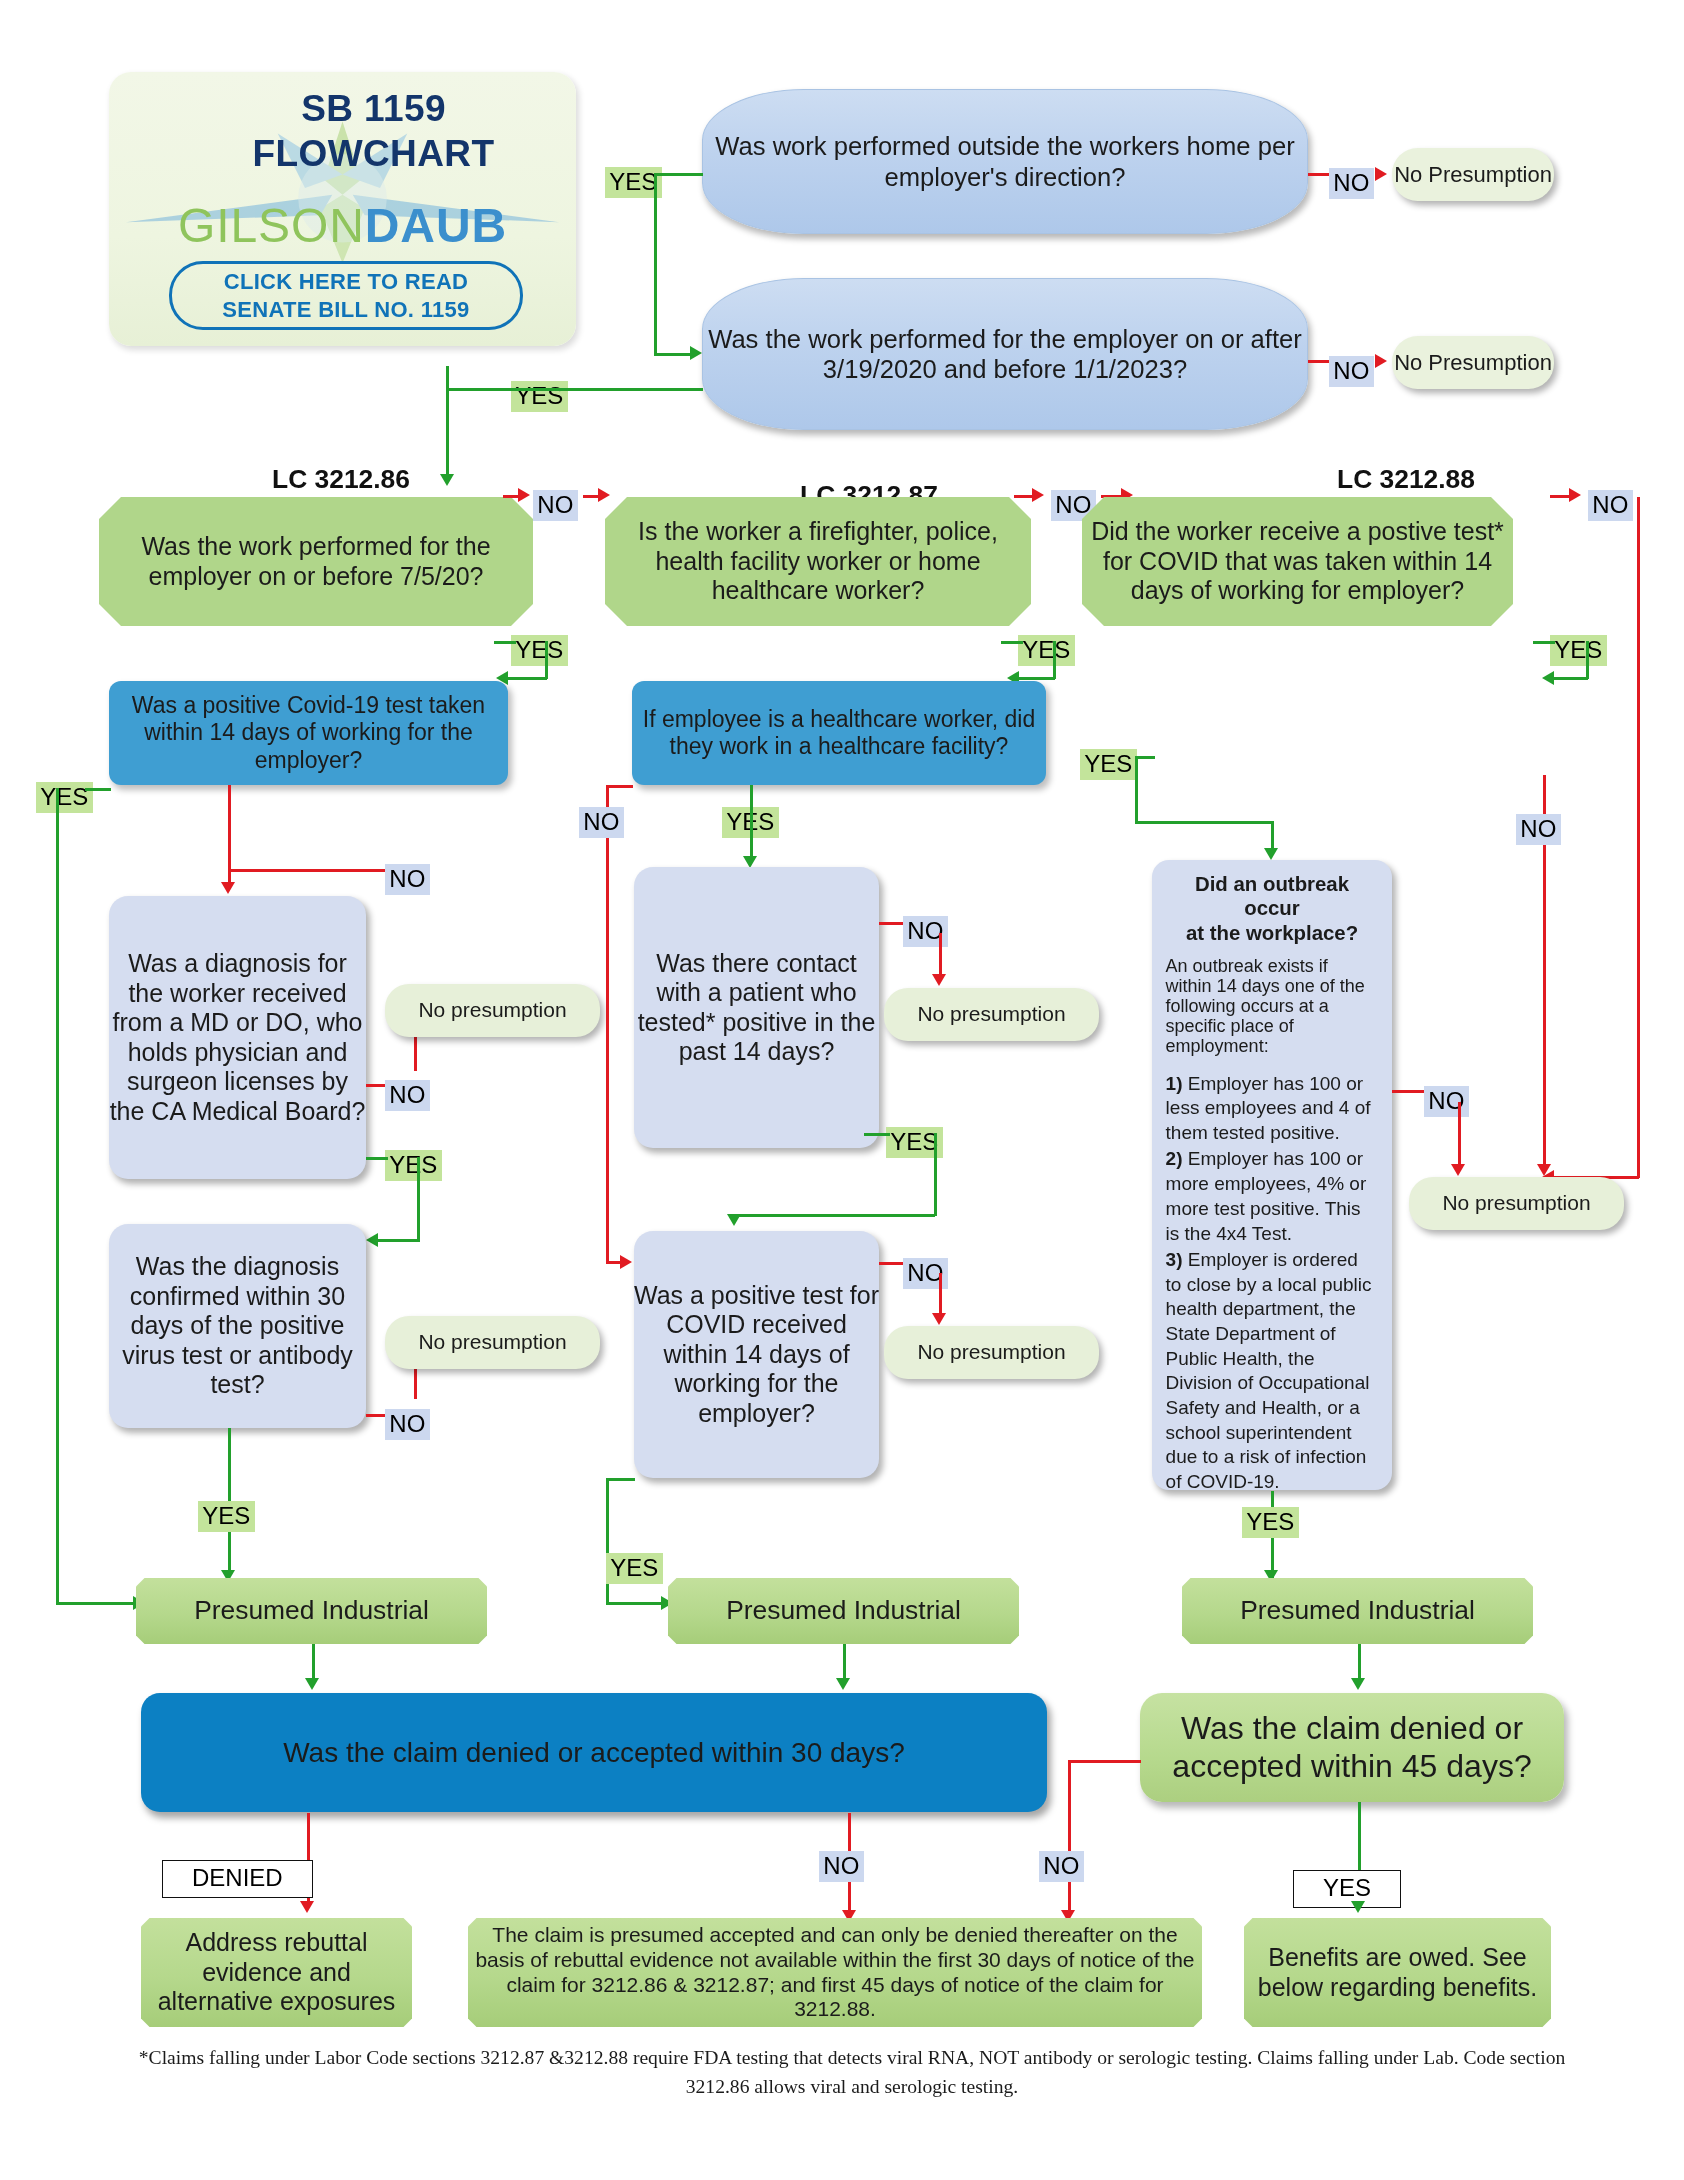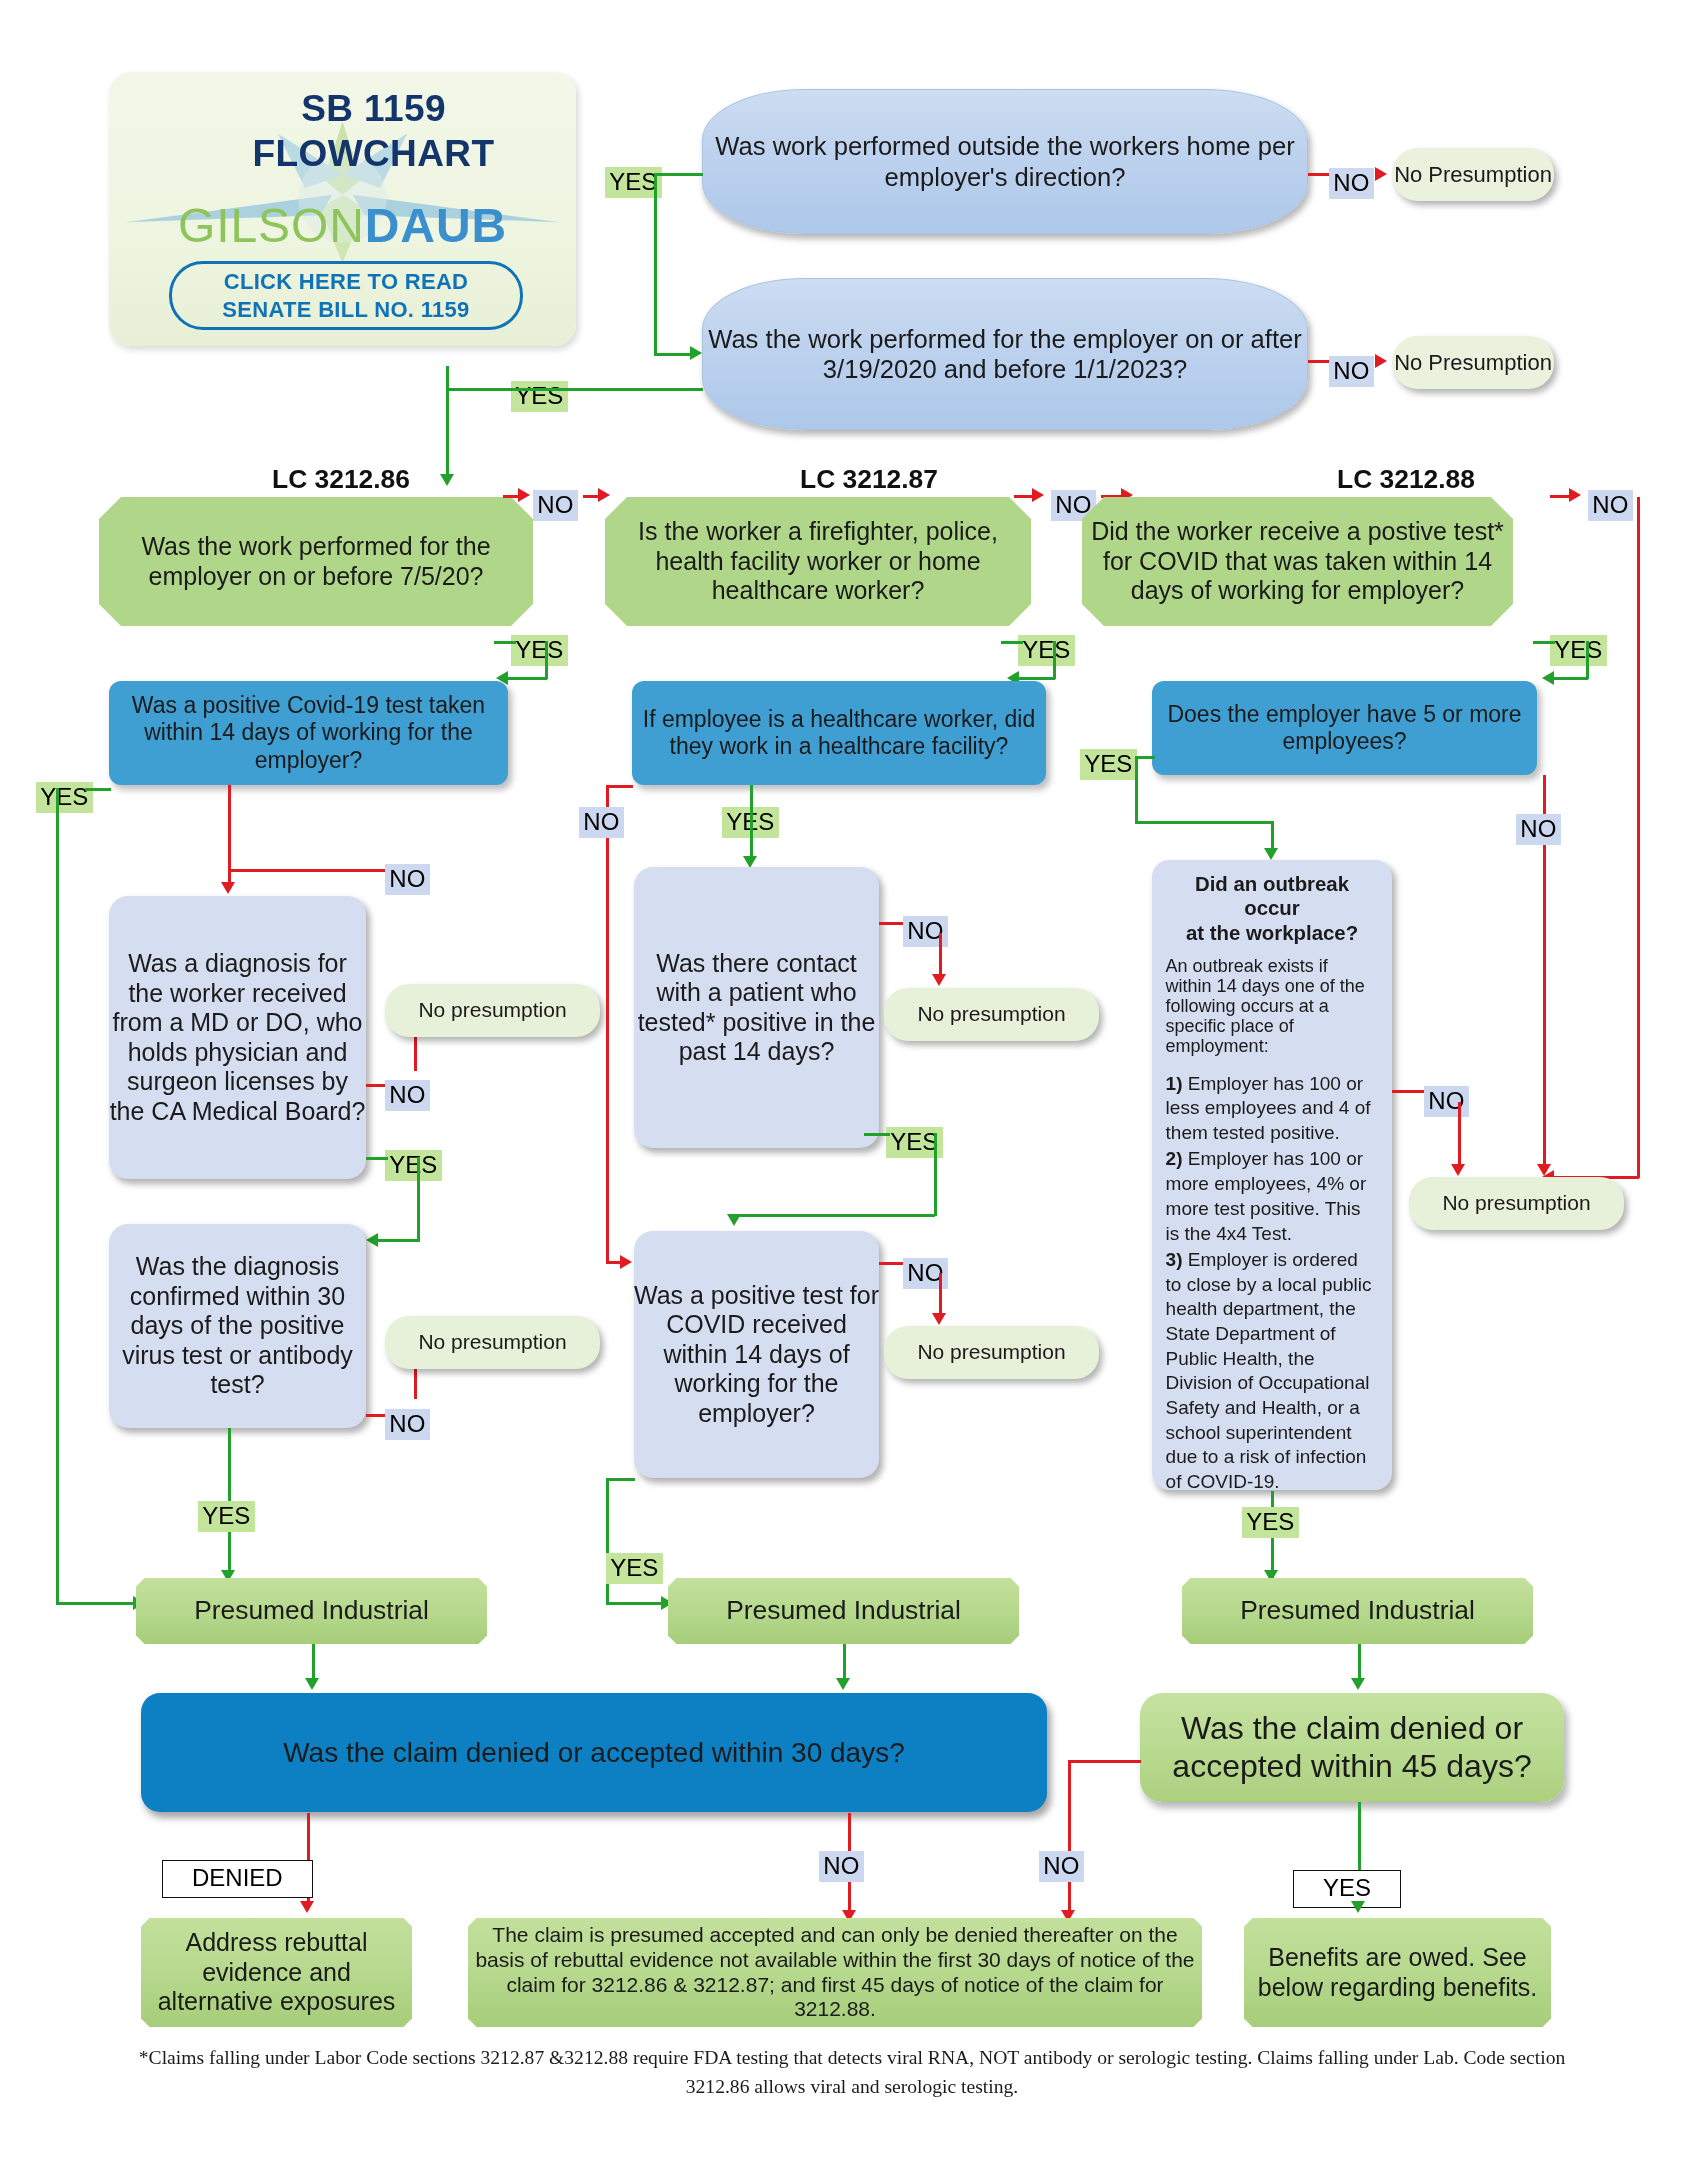--- a/index.html
+++ b/index.html
@@ -251,21 +251,21 @@
     <span>No Presumption</span>
   </div>
 
   <div class="lbl lbl-yes" style="left:511px; top:366px;"><span>YES</span></div>
   <div class="ln ln-g hz" style="left:562px; top:388px; width:141px;"></div>
   <div class="ln ln-g vh" style="left:446px; top:366px; height:111px;"></div>
   <div class="ln ln-g hz" style="left:446px; top:388px; width:119px;"></div>
   <div class="arw arw-down-g" style="left:440px; top:474px;"></div>
 
   <div class="lc-title" style="left:128px; top:464px; width:426px;"><span>LC 3212.86</span></div>
-  <div class="lc-title" style="left:656px; top:464px; width:426px;"><span>LC 3212.87</span></div>
+  <div class="lc-title" style="left:656px; top:480px; width:426px;"><span>LC 3212.87</span></div>
   <div class="lc-title" style="left:1193px; top:464px; width:426px;"><span>LC 3212.88</span></div>
 
   <div class="hexagon-shadow" style="left:104px; top:503px; width:434px; height:129px;"></div>
   <div class="node hexagon" style="left:99px; top:497px; width:434px; height:129px;">
     <span>Was the work performed for the employer on or before 7/5/20?</span>
   </div>
 
   <div class="arw arw-right-r" style="left:518px; top:488px;"></div>
   <div class="ln ln-r hz" style="left:503px; top:495px; width:20.4px;"></div>
   <div class="lbl lbl-no" style="left:533px; top:475px;"><span>NO</span></div>
@@ -419,23 +419,20 @@
   <div class="ln ln-g hz" style="left:606px; top:1602px; width:56px;"></div>
   <div class="arw arw-right-g" style="left:661px; top:1596px;"></div>
 
   <div class="banner-shadow" style="left:673px; top:1583px; width:351px; height:66px;"></div>
   <div class="node banner-green" style="left:668px; top:1578px; width:351px; height:66px; font-size:26.4px;">
     <span>Presumed Industrial</span>
   </div>
   <div class="ln ln-g vh" style="left:843px; top:1644px; height:37px;"></div>
   <div class="arw arw-down-g" style="left:836px; top:1678px;"></div>
 
-  <div class="node box-midblue" style="left:1152px; top:681px; width:385px; height:94px;">
-    <span>Does the employer have 5 or more employees?</span>
-  </div>
 
   <div class="lbl lbl-yes" style="left:1080px; top:734px;"><span>YES</span></div>
   <div class="ln ln-g hz" style="left:1135px; top:756px; width:20.4px;"></div>
   <div class="ln ln-g vh" style="left:1135px; top:756px; height:68px;"></div>
   <div class="ln ln-g hz" style="left:1135px; top:821px; width:138px;"></div>
   <div class="ln ln-g vh" style="left:1271px; top:821px; height:29px;"></div>
   <div class="arw arw-down-g" style="left:1264px; top:848px;"></div>
 
   <div class="ln ln-r vh" style="left:1543px; top:775px; height:392px;"></div>
   <div class="lbl lbl-no" style="left:1516px; top:799px;"><span>NO</span></div>

